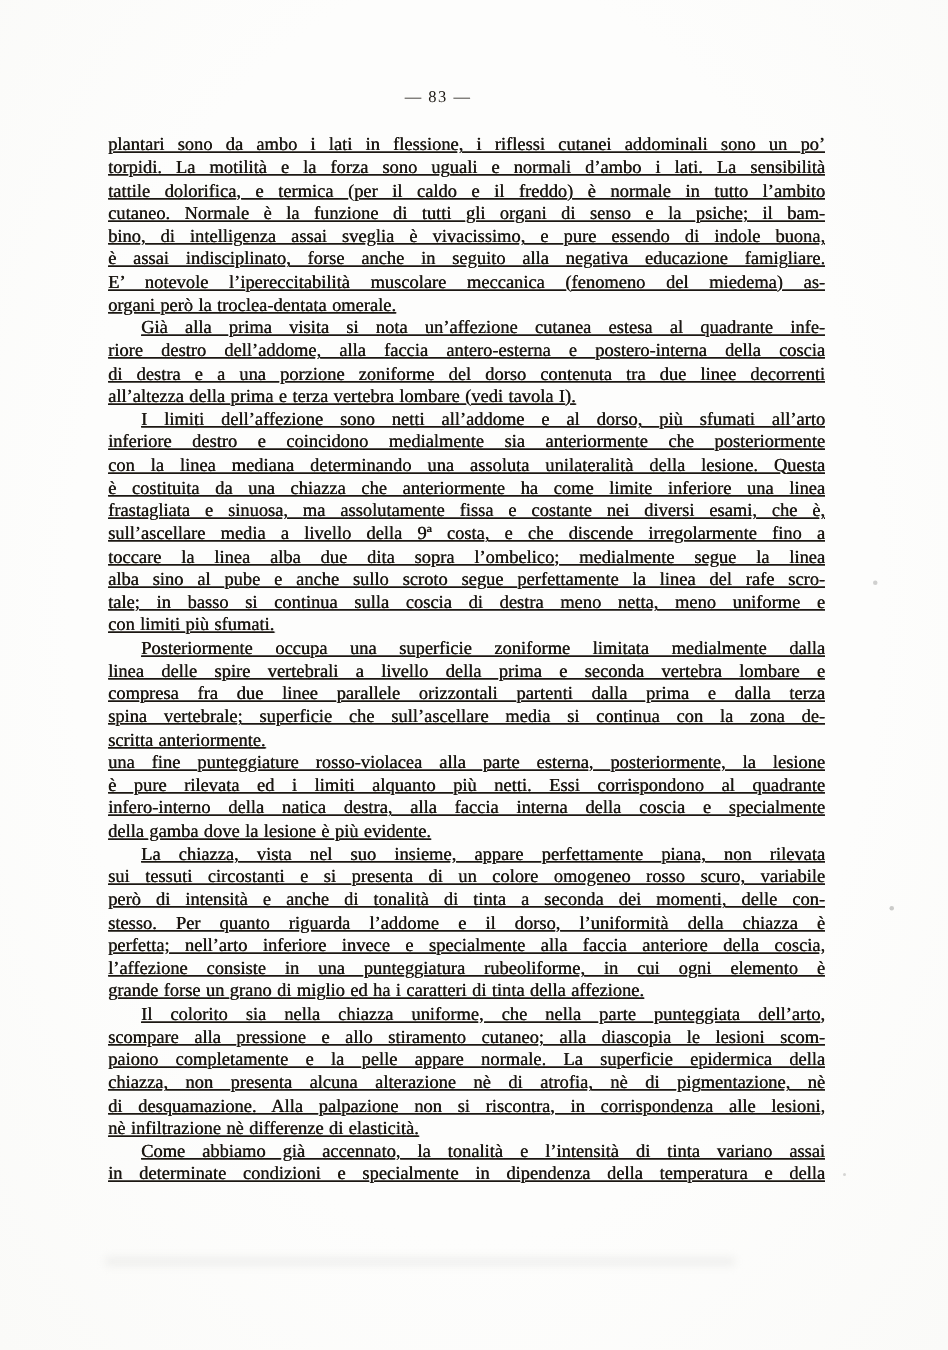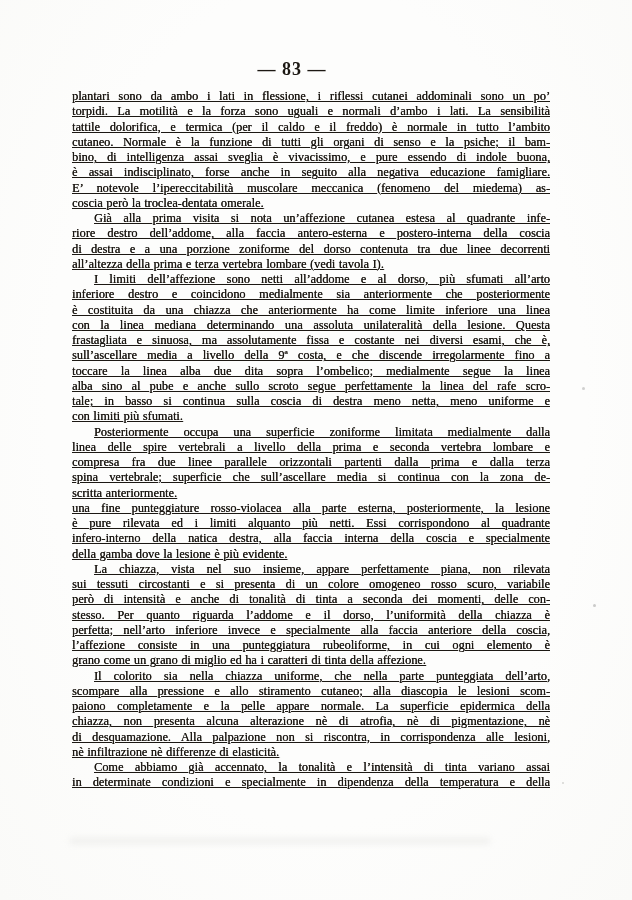--- a/index.html
+++ b/index.html
@@ -14,22 +14,22 @@
     overflow: hidden;
     background: radial-gradient(ellipse at 50% 45%, #fdfdfc 60%, #fafaf8 100%);
     font-family: "Liberation Serif", "DejaVu Serif", serif;
   }
   .page-number {
     position: absolute;
     top: 59px;
     left: 72px;
     width: 440px;
     text-align: center;
-    font-size: 18px;
-    font-weight: 700;
+    font-size: 11px;
+    font-weight: 400;
     letter-spacing: 1px;
     color: #1c1813;
   }
   .text-block {
     position: absolute;
     top: 89px;
     left: 72px;
     width: 478px;
     font-size: 12.3px;
     line-height: 15.26px;
@@ -76,33 +76,33 @@
   <div class="page-number">— 83 —</div>
   <div class="text-block">
       <div class="paragraph">
         <div class="line">plantari sono da ambo i lati in flessione, i riflessi cutanei addominali sono un po’</div>
         <div class="line">torpidi. La motilità e la forza sono uguali e normali d’ambo i lati. La sensibilità</div>
         <div class="line">tattile dolorifica, e termica (per il caldo e il freddo) è normale in tutto l’ambito</div>
         <div class="line">cutaneo. Normale è la funzione di tutti gli organi di senso e la psiche; il bam-</div>
         <div class="line">bino, di intelligenza assai sveglia è vivacissimo, e pure essendo di indole buona,</div>
         <div class="line">è assai indisciplinato, forse anche in seguito alla negativa educazione famigliare.</div>
         <div class="line">E’ notevole l’ipereccitabilità muscolare meccanica (fenomeno del miedema) as-</div>
-        <div class="line par-end">coscia però la troclea-dentata omerale.</div>
+        <div class="line par-end">organi però la troclea-dentata omerale.</div>
       </div>
       <div class="paragraph">
         <div class="line indent">Già alla prima visita si nota un’affezione cutanea estesa al quadrante infe-</div>
         <div class="line">riore destro dell’addome, alla faccia antero-esterna e postero-interna della coscia</div>
         <div class="line">di destra e a una porzione zoniforme del dorso contenuta tra due linee decorrenti</div>
         <div class="line par-end">all’altezza della prima e terza vertebra lombare (vedi tavola I).</div>
       </div>
       <div class="paragraph">
         <div class="line indent">I limiti dell’affezione sono netti all’addome e al dorso, più sfumati all’arto</div>
         <div class="line">inferiore destro e coincidono medialmente sia anteriormente che posteriormente</div>
+        <div class="line">con la linea mediana determinando una assoluta unilateralità della lesione. Questa</div>
         <div class="line">è costituita da una chiazza che anteriormente ha come limite inferiore una linea</div>
-        <div class="line">con la linea mediana determinando una assoluta unilateralità della lesione. Questa</div>
         <div class="line">frastagliata e sinuosa, ma assolutamente fissa e costante nei diversi esami, che è,</div>
         <div class="line">sull’ascellare media a livello della 9ª costa, e che discende irregolarmente fino a</div>
         <div class="line">toccare la linea alba due dita sopra l’ombelico; medialmente segue la linea</div>
         <div class="line">alba sino al pube e anche sullo scroto segue perfettamente la linea del rafe scro-</div>
         <div class="line">tale; in basso si continua sulla coscia di destra meno netta, meno uniforme e</div>
         <div class="line par-end">con limiti più sfumati.</div>
       </div>
       <div class="paragraph">
         <div class="line indent">Posteriormente occupa una superficie zoniforme limitata medialmente dalla</div>
         <div class="line">linea delle spire vertebrali a livello della prima e seconda vertebra lombare e</div>
@@ -116,21 +116,21 @@
         <div class="line">infero-interno della natica destra, alla faccia interna della coscia e specialmente</div>
         <div class="line par-end">della gamba dove la lesione è più evidente.</div>
       </div>
       <div class="paragraph">
         <div class="line indent">La chiazza, vista nel suo insieme, appare perfettamente piana, non rilevata</div>
         <div class="line">sui tessuti circostanti e si presenta di un colore omogeneo rosso scuro, variabile</div>
         <div class="line">però di intensità e anche di tonalità di tinta a seconda dei momenti, delle con-</div>
         <div class="line">stesso. Per quanto riguarda l’addome e il dorso, l’uniformità della chiazza è</div>
         <div class="line">perfetta; nell’arto inferiore invece e specialmente alla faccia anteriore della coscia,</div>
         <div class="line">l’affezione consiste in una punteggiatura rubeoliforme, in cui ogni elemento è</div>
-        <div class="line par-end">grano come un grano di miglio ed ha i caratteri di tinta della affezione.</div>
+        <div class="line par-end">grande forse un grano di miglio ed ha i caratteri di tinta della affezione.</div>
       </div>
       <div class="paragraph">
         <div class="line indent">Il colorito sia nella chiazza uniforme, che nella parte punteggiata dell’arto,</div>
         <div class="line">scompare alla pressione e allo stiramento cutaneo; alla diascopia le lesioni scom-</div>
         <div class="line">paiono completamente e la pelle appare normale. La superficie epidermica della</div>
         <div class="line">chiazza, non presenta alcuna alterazione nè di atrofia, nè di pigmentazione, nè</div>
         <div class="line">di desquamazione. Alla palpazione non si riscontra, in corrispondenza alle lesioni,</div>
         <div class="line par-end">nè infiltrazione nè differenze di elasticità.</div>
       </div>
       <div class="paragraph">

